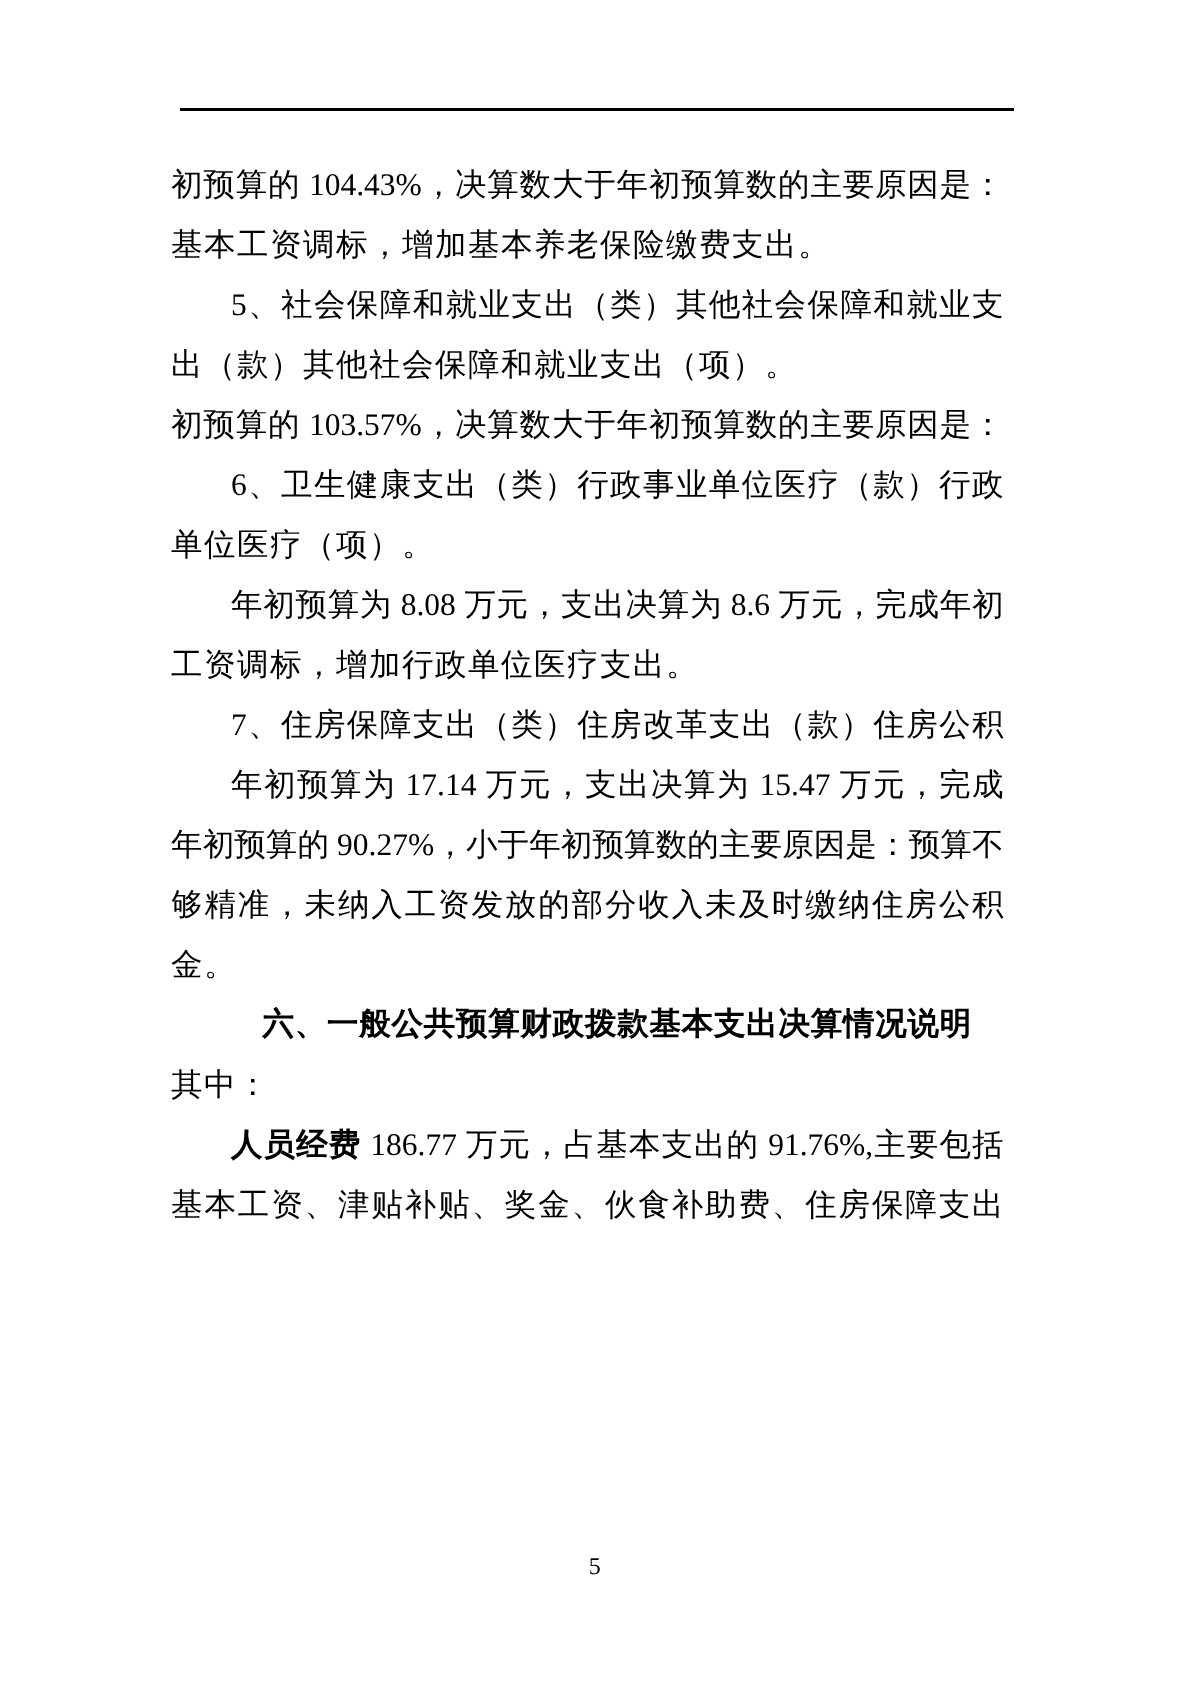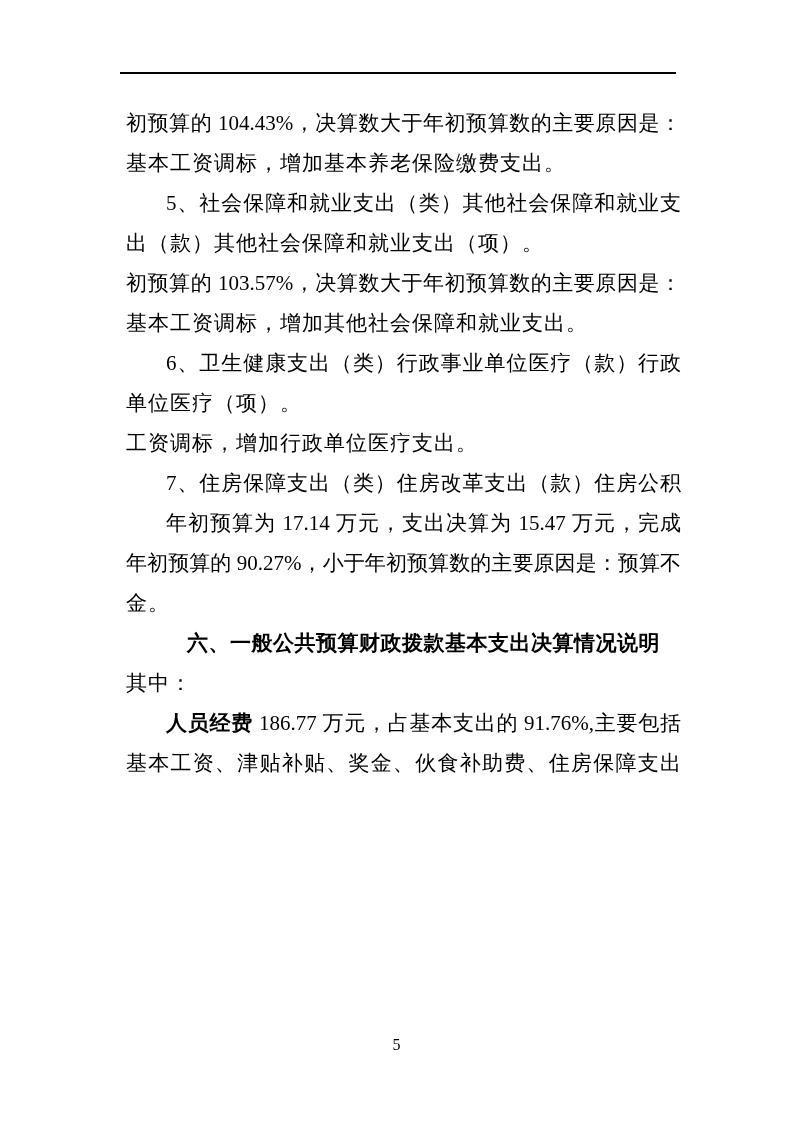--- a/index.html
+++ b/index.html
@@ -19,21 +19,21 @@
   .header-rule {
     position: absolute;
     left: 120px;
     top: 72px;
     width: 556px;
     height: 2px;
     background: #000000;
   }
   .doc-body {
     position: absolute;
-    left: 126px;
+    left: 114px;
     top: 103px;
     width: 555px;
   }
   .line {
     height: 40px;
     line-height: 40px;
     font-size: 21px;
     letter-spacing: 1px;
     white-space: nowrap;
     color: #000000;
@@ -70,27 +70,28 @@
 <body>
 
 <div class="page">
   <div class="header-rule"></div>
   <div class="doc-body">
       <div class="line j"><span>初预算的 104.43%，决算数大于年初预算数的主要原因是：</span></div>
       <div class="line"><span>基本工资调标，增加基本养老保险缴费支出。</span></div>
       <div class="line j indent"><span>5、社会保障和就业支出（类）其他社会保障和就业支</span></div>
       <div class="line"><span>出（款）其他社会保障和就业支出（项）。</span></div>
       <div class="line j"><span>初预算的 103.57%，决算数大于年初预算数的主要原因是：</span></div>
-      <div class="line"><span>基本工资调标，增加其他社会保障和就业支出。</span></div>
       <div class="line j indent"><span>6、卫生健康支出（类）行政事业单位医疗（款）行政</span></div>
       <div class="line"><span>单位医疗（项）。</span></div>
+      <div class="line j indent"><span>年初预算为 8.08 万元，支出决算为 8.6 万元，完成年初</span></div>
       <div class="line"><span>工资调标，增加行政单位医疗支出。</span></div>
       <div class="line j indent"><span>7、住房保障支出（类）住房改革支出（款）住房公积</span></div>
       <div class="line j indent"><span>年初预算为 17.14 万元，支出决算为 15.47 万元，完成</span></div>
       <div class="line j"><span>年初预算的 90.27%，小于年初预算数的主要原因是：预算不</span></div>
+      <div class="line j"><span>够精准，未纳入工资发放的部分收入未及时缴纳住房公积</span></div>
       <div class="line"><span>金。</span></div>
       <div class="line indent heading"><span>六、一般公共预算财政拨款基本支出决算情况说明</span></div>
       <div class="line"><span>其中：</span></div>
       <div class="line j indent"><span class="b">人员经费</span><span> 186.77 万元，占基本支出的 91.76%,主要包括</span></div>
       <div class="line j"><span>基本工资、津贴补贴、奖金、伙食补助费、住房保障支出</span></div>
     </div>
   <div class="footer">
     <span>5</span>
   </div>
 </div>

